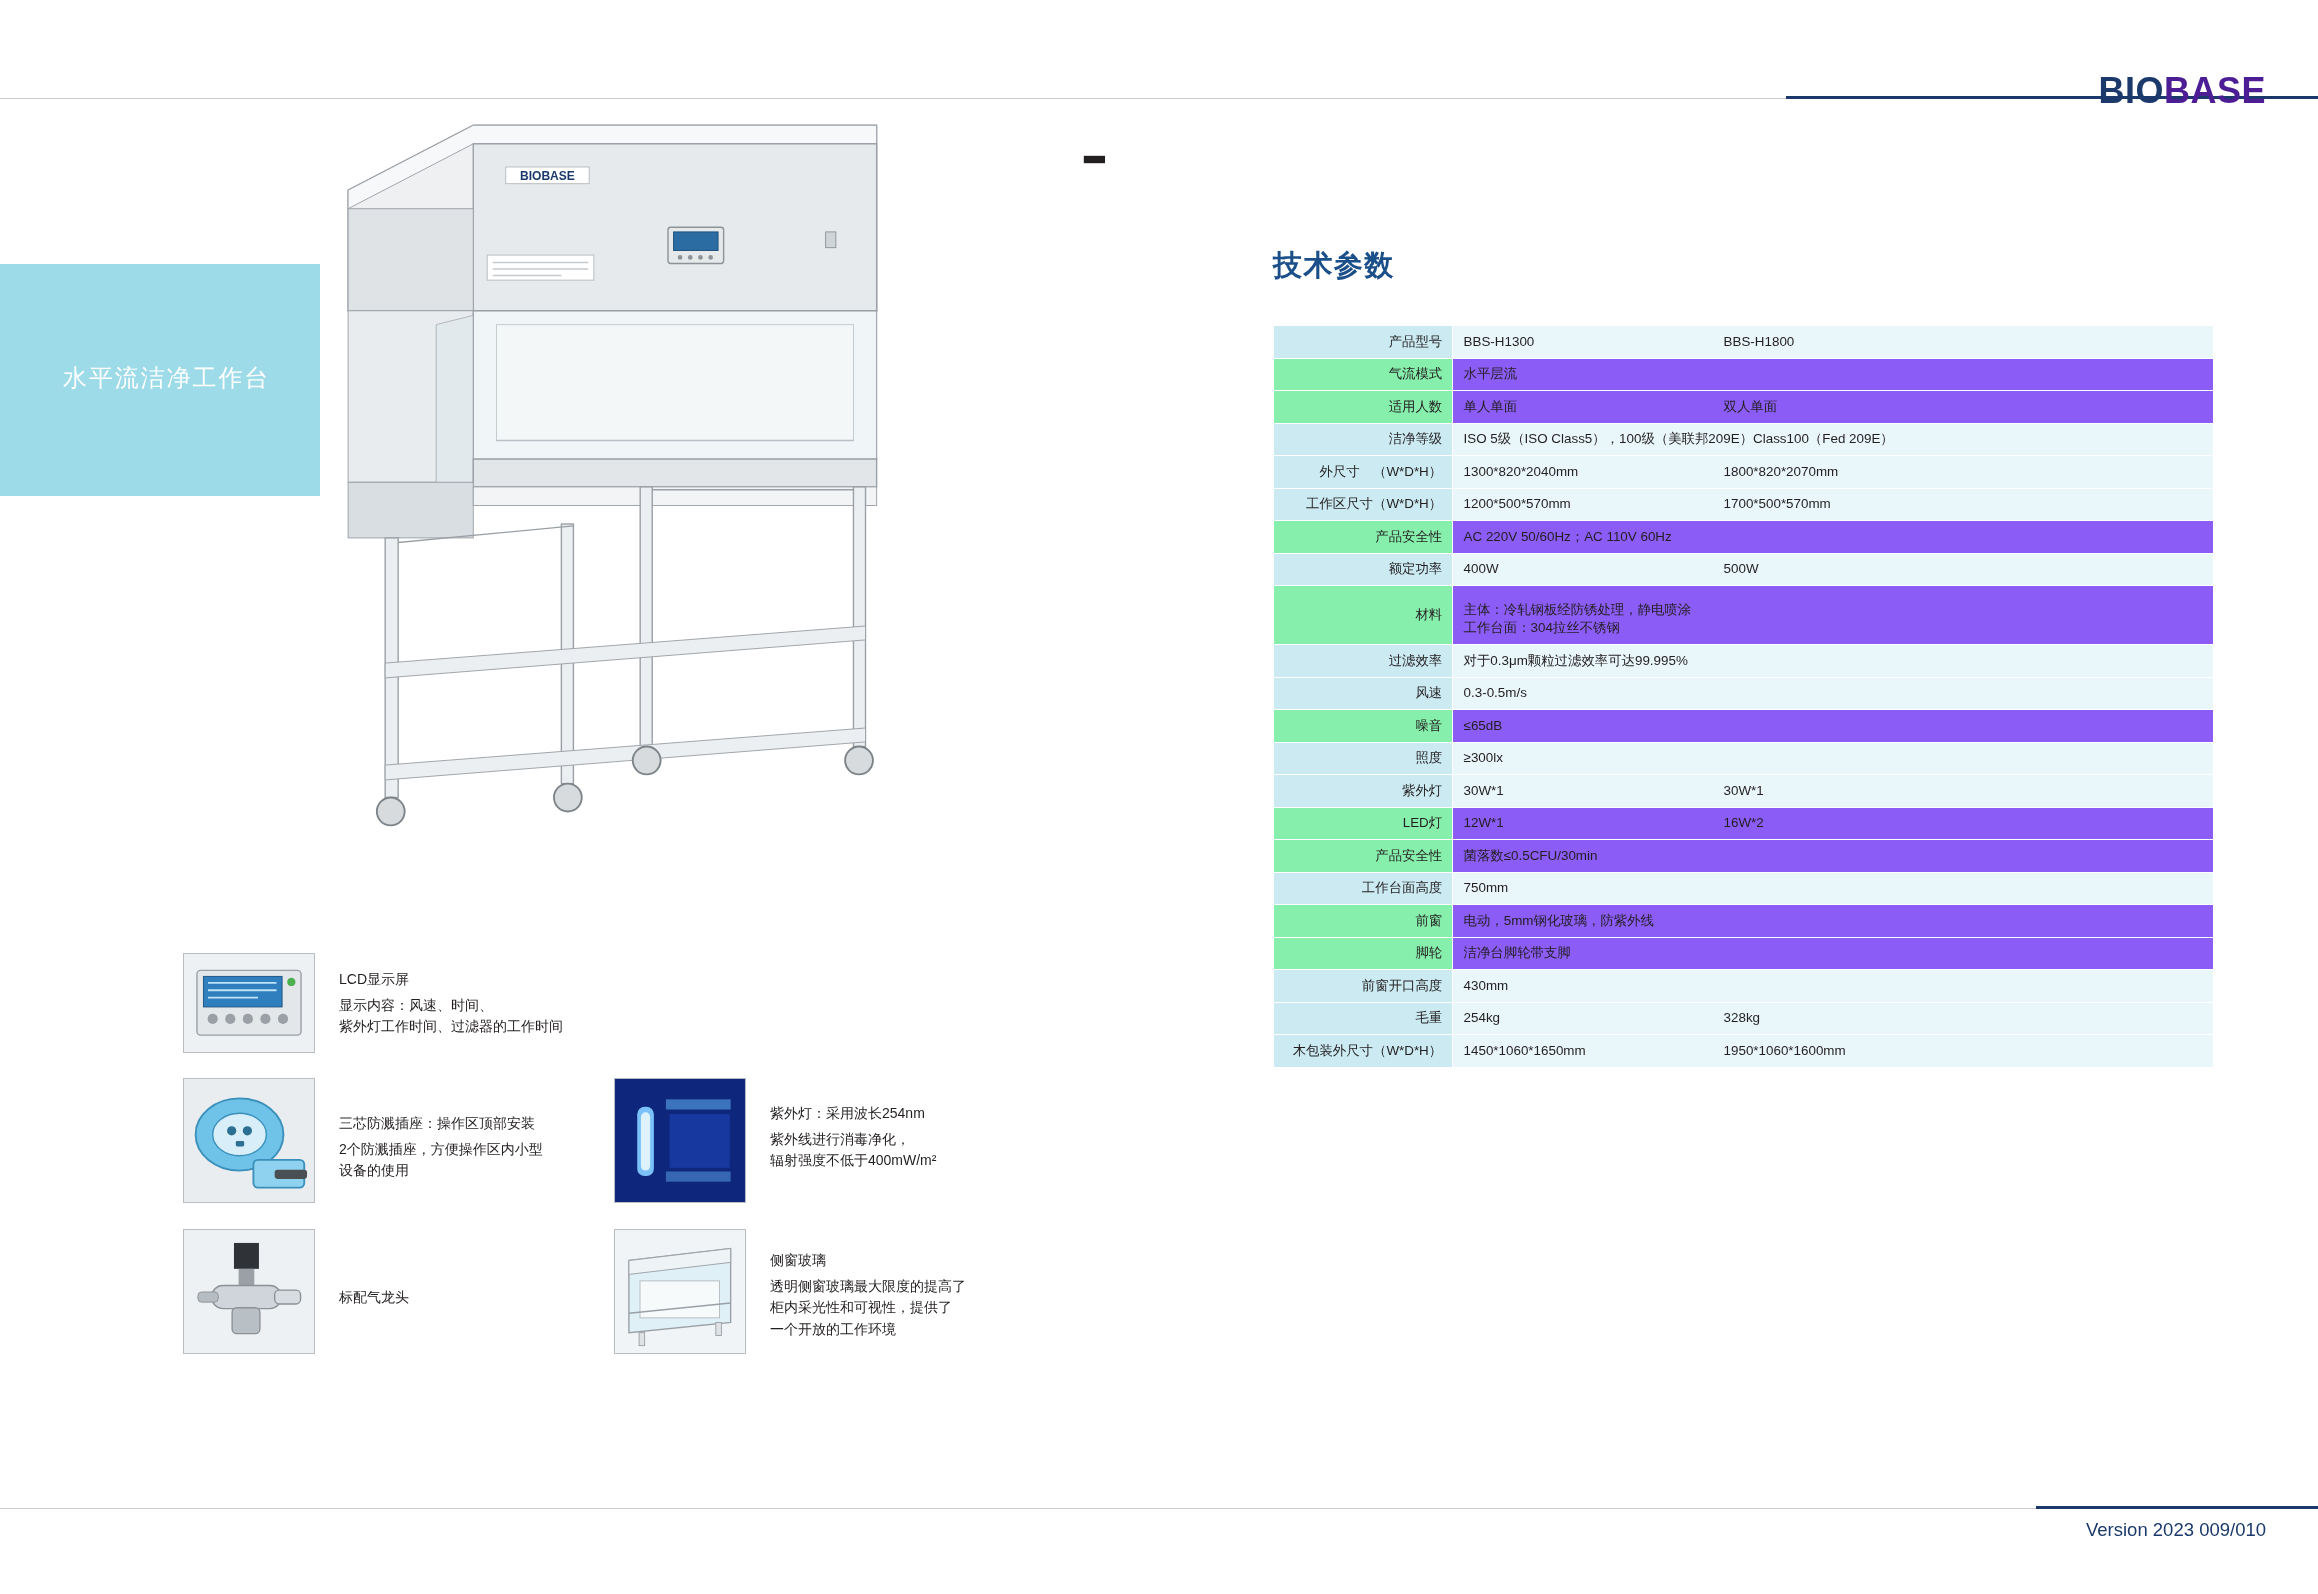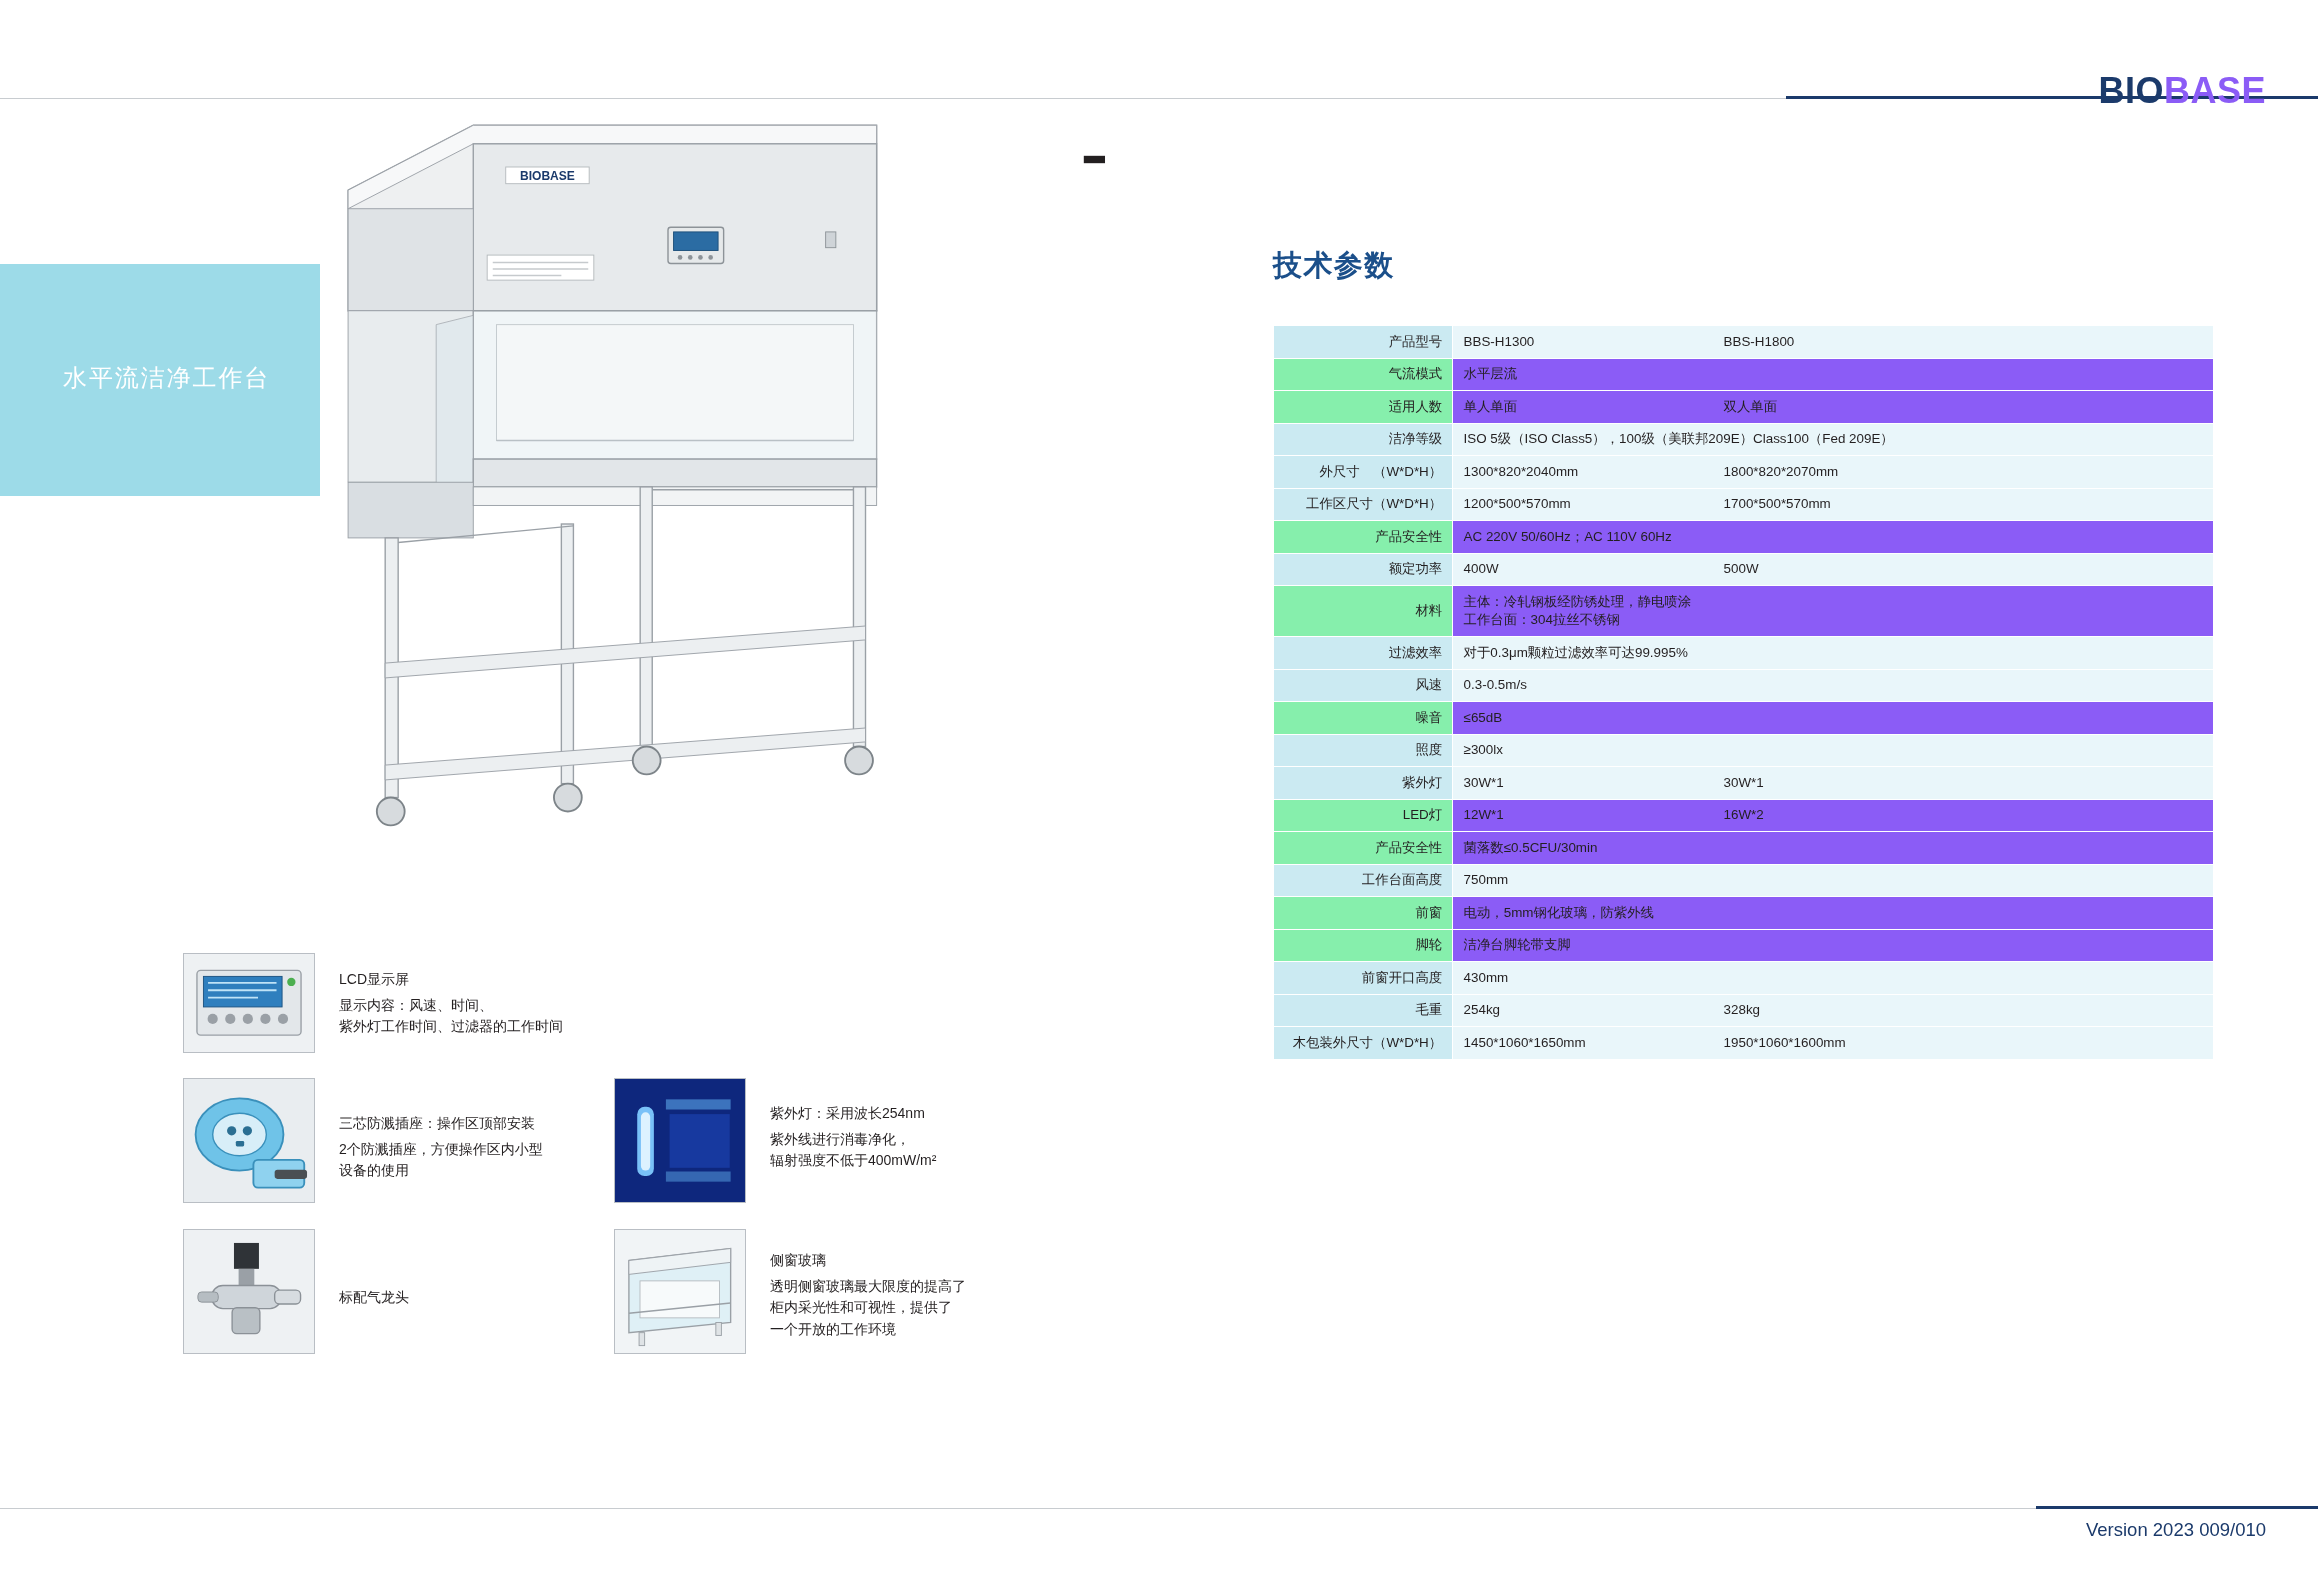--- a/index.html
+++ b/index.html
@@ -40,21 +40,21 @@
     position: absolute;
     right: 67px;
     top: 70px;
     font-size: 36px;
     font-weight: bold;
     letter-spacing: 0.5px;
     color: #1b3a6b;
     font-family: "Liberation Sans", sans-serif;
   }
   .brand .bio { color: #1b3a6b; text-align: right; }
-  .brand .base { color: #8b5cf6; }
+  .brand .base { color: #4c1d95; }
 
   
   .banner {
     position: absolute;
     left: 0;
     top: 264px;
     width: 320px;
     height: 232px;
     background: #9ddbe8;
   }
@@ -407,21 +407,21 @@
             <div class="val-cols">
               <div class="val-col1">400W</div>
               <div class="val-col2">500W</div>
             </div>
           </td>
         </tr>
       <tr class="alt">
           <td class="lbl">材料</td>
           <td class="val">
             <div class="val-cols">
-              <div class="val-col2" style="white-space:pre-line;">主体：冷轧钢板经防锈处理，静电喷涂
+              <div class="val-col2" style="white-space:pre-line;margin-top:8px;">主体：冷轧钢板经防锈处理，静电喷涂
 工作台面：304拉丝不锈钢</div>
             </div>
           </td>
         </tr>
       <tr>
           <td class="lbl">过滤效率</td>
           <td class="val">
             <div class="val-cols">
               <div class="val-col2">对于0.3μm颗粒过滤效率可达99.995%</div>
             </div>

